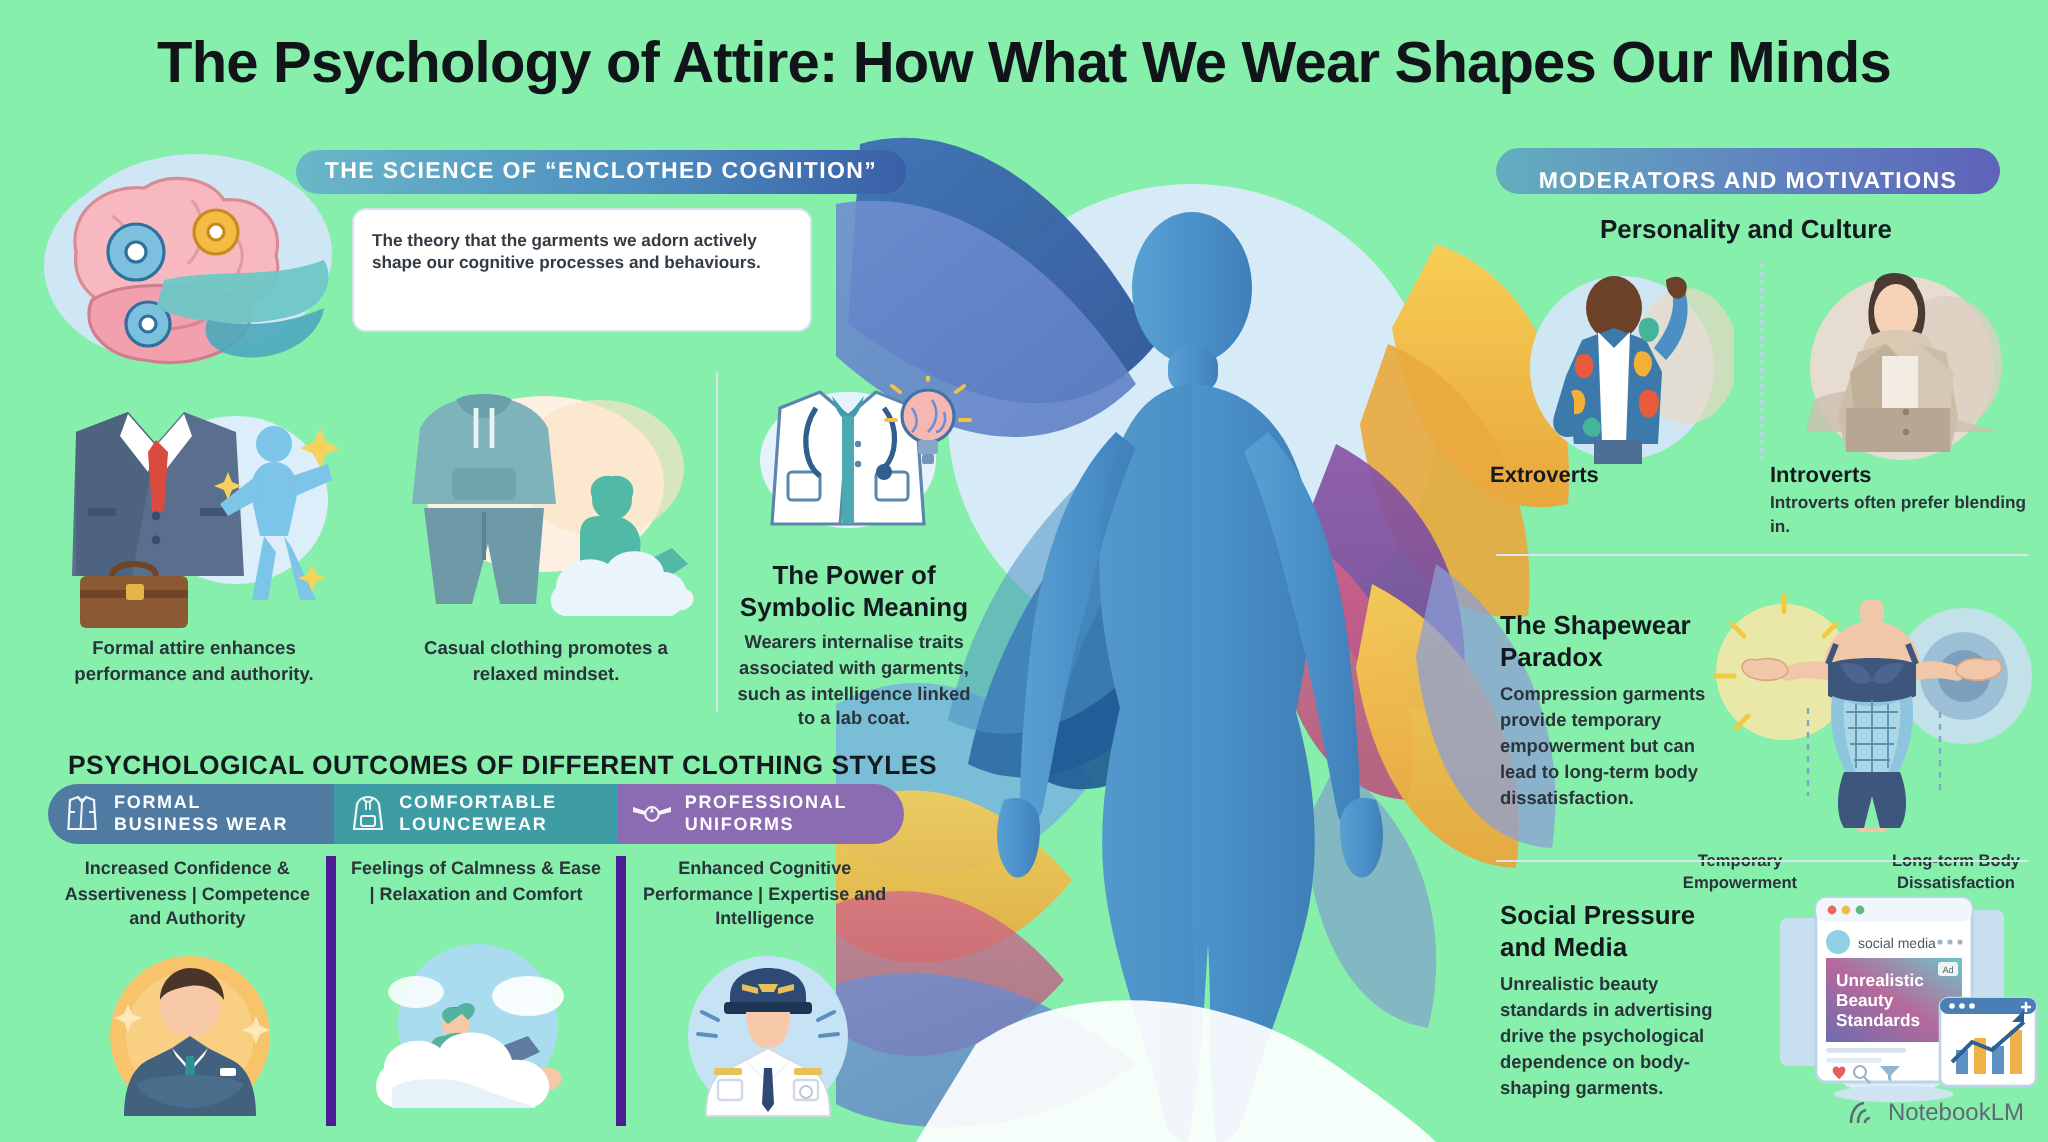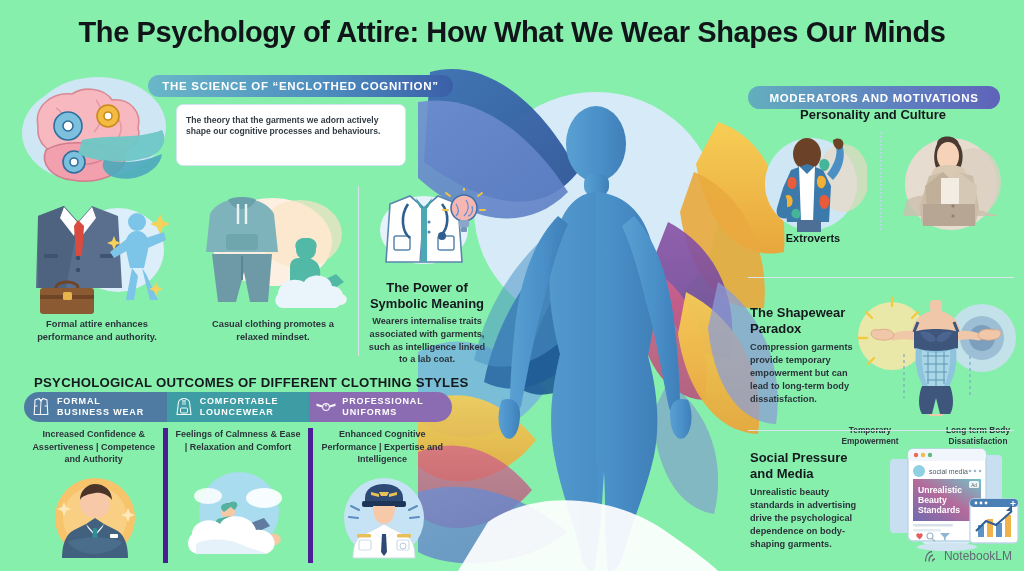--- a/index.html
+++ b/index.html
@@ -39,22 +39,23 @@
     letter-spacing: 0.7px;
     display: flex; align-items: center; justify-content: center;
     text-align: center;
     white-space: nowrap;
   }
   #pill-left {
     left: 148px; top: 75px; width: 305px; height: 22px;
     background: linear-gradient(90deg, #6ab7c8 0%, #4e8fc0 55%, #3a5fa8 100%);
   }
   #pill-right {
-    left: 748px; top: 86px; width: 252px; height: 23px;
+    left: 748px; top: 74px; width: 252px; height: 23px;
     background: linear-gradient(90deg, #63aebe 0%, #5f7fc0 60%, #5e63b8 100%);
+    align-items: flex-end;
   }
 
   
   .brain-wrap { position: absolute; left: 12px; top: 78px; width: 170px; height: 115px; }
   .ec-card {
     position: absolute; left: 176px; top: 104px; width: 230px; height: 62px;
     border: 1px solid #d3e3f0; border-radius: 7px; background: #ffffff;
     padding: 7px 9px 0 9px;
   }
   .ec-title { font-size: 11.5px; font-weight: bold; color: #13181d; letter-spacing: 0.1px; }
@@ -101,21 +102,21 @@
   .tcol-body + .tcol-body { border-left: 5px solid #4c1d95; }
   .tcol-text { font-size: 9px; font-weight: bold; color: #2c343b; line-height: 1.4; padding: 0 5px; }
   .tcol-art { position: absolute; left: 0; right: 0; top: 44px; height: 88px; }
 
   
   #head-personality { left: 800px; top: 107px; font-size: 13px; }
   #div-people {
     left: 880px; top: 132px; height: 98px; width: 0;
     border-left: 2px dotted #bcd6e8; background: none;
   }
-  .person-cap { position: absolute; text-align: center; }
+  .person-cap { position: absolute; text-align: left; }
   .pc-title { font-size: 11px; font-weight: bold; color: #14191e; }
   .pc-body { font-size: 8.6px; font-weight: bold; color: #2c343b; line-height: 1.35; margin-top: 2px; }
   #cap-extro { left: 745px; top: 232px; width: 136px; }
   #cap-intro { left: 885px; top: 232px; width: 130px; }
 
   .hdiv { position: absolute; height: 1px; background: #dde5ec; }
   #div-r1 { left: 748px; top: 277px; width: 266px; }
   #div-r2 { left: 748px; top: 430px; width: 266px; }
 
   .r-block { position: absolute; }
@@ -547,20 +548,24 @@
     <path d="M 28 74 L 80 74 L 80 96 L 28 96 Z" fill="#b6a693"></path>
     <circle cx="58" cy="76" r="1.6" fill="#8e806d"></circle>
     <circle cx="58" cy="86" r="1.6" fill="#8e806d"></circle>
   </svg>
 
   <div class="vdiv" id="div-people"></div>
 
   <div class="person-cap" id="cap-extro">
     <div class="pc-title">Extroverts</div>
   </div>
+  <div class="person-cap" id="cap-intro">
+    <div class="pc-title">Introverts</div>
+    <div class="pc-body">Introverts often prefer blending in.</div>
+  </div>
 
   <div class="hdiv" id="div-r1"></div>
 
   <div class="r-block" id="block-shapewear">
     <div class="rb-title">The Shapewear Paradox</div>
     <div class="rb-body">Compression garments provide temporary empowerment but can lead to long-term body dissatisfaction.</div>
   </div>
 
   <svg class="shape-art" viewBox="0 0 176 120">
 

